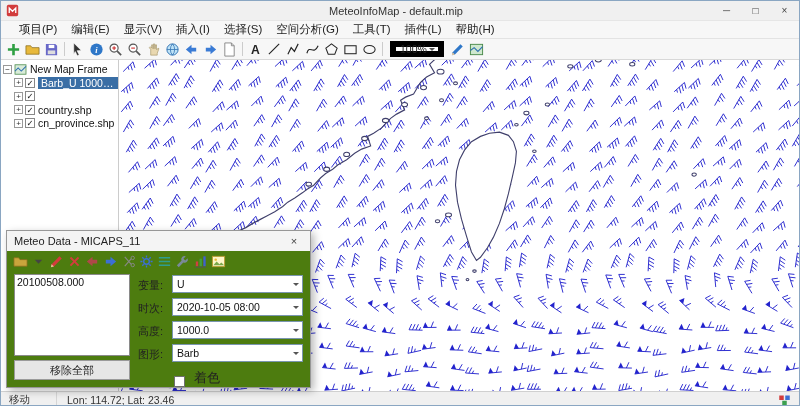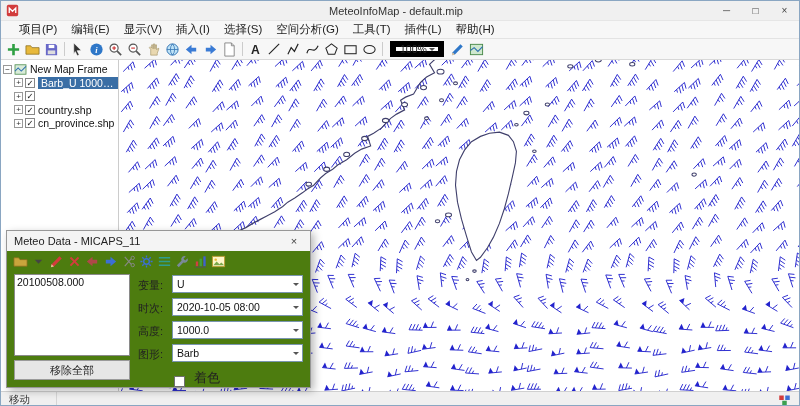--- a/index.html
+++ b/index.html
@@ -410,20 +410,21 @@
         <div class="cb-row">
           <span class="checkbox-box"></span>
           <span>着色</span>
         </div>
       </div>
     </div>
   </div>
 
   <div class="statusbar">
     <span class="sb-mode">移动</span>
+    <span class="sb-coords">Lon: 114.72; Lat: 23.46</span>
     <span class="sb-right">
       <svg width="13" height="12" viewBox="0 0 16 16">
           <rect x="1" y="2" width="6" height="6" fill="#d23c3c"></rect>
           <rect x="9" y="2" width="6" height="6" fill="#3c6fd4"></rect>
           <rect x="5" y="9" width="6" height="6" fill="#3ca050"></rect>
         </svg>
     </span>
   </div>
 
 </div>

